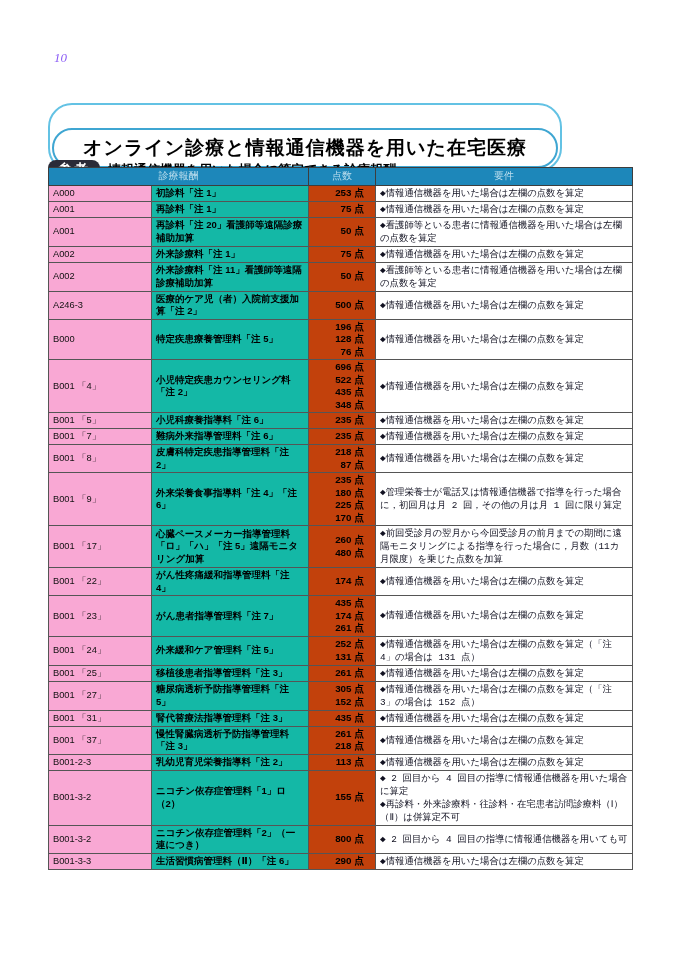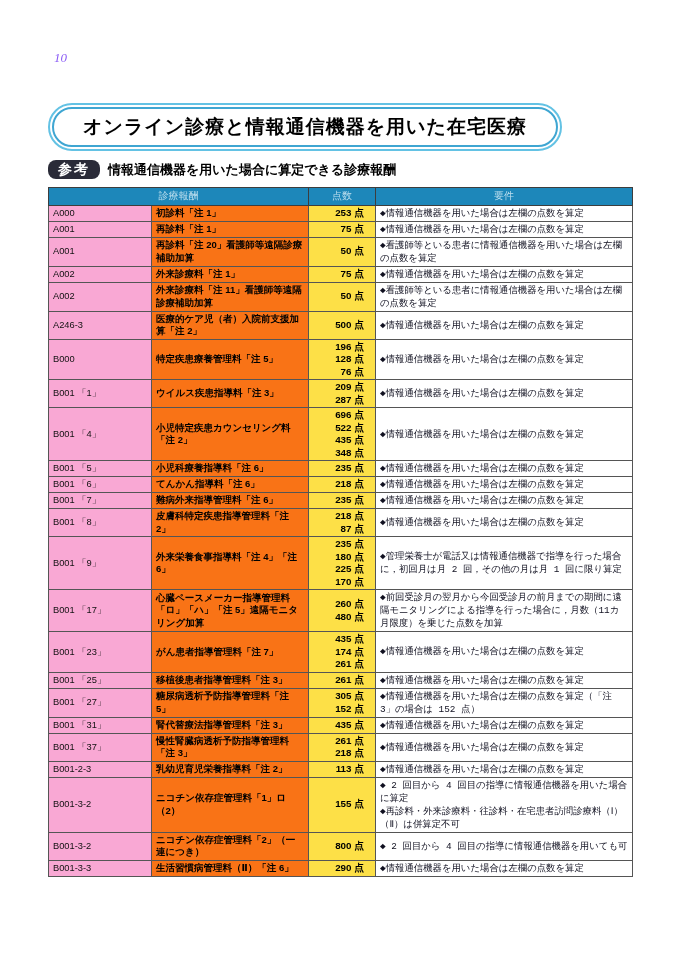--- a/index.html
+++ b/index.html
@@ -12,53 +12,53 @@
     position:absolute;top:50px;left:54px;
     font-family:"Liberation Serif","DejaVu Serif",serif;
     font-style:italic;font-size:13px;color:#8b5cf6;
   }
   .title-box{
     position:absolute;top:103px;left:48px;width:506px;
     border:2px solid #63c2e4;border-radius:24px;padding:2px;background:#fff;
   }
   .title-box-inner{
     border:2px solid #3fa6d2;border-radius:20px;
-    text-align:center;padding:5px 6px;
+    text-align:center;padding:5px 6px;margin-top:21px;
   }
   .title-text{font-size:19px;font-weight:bold;letter-spacing:1px;color:#000;}
   .ref-line{
     position:absolute;top:160px;left:48px;width:584px;
     display:flex;align-items:center;gap:8px;
   }
   .ref-badge{
     background:#2a2b38;color:#fff;font-size:14px;font-weight:bold;
     border-radius:8px;padding:4px 10px;line-height:11px;letter-spacing:2px;
   }
   .ref-heading{font-size:13px;font-weight:bold;color:#000;}
   .fee-table{
-    position:absolute;top:187px;left:48px;width:584px;
+    position:absolute;top:167px;left:48px;width:584px;
     border-collapse:collapse;table-layout:fixed;border-radius:23px;
   }
   .fee-table th,.fee-table td{
     border:1px solid #555;vertical-align:middle;
     padding:1px 4px;line-height:12.5px;
   }
   .fee-table thead th{
     background:#1d87ba;color:#bcdeee;font-weight:normal;
     font-size:10px;text-align:center;padding:2px 4px;border-color:#3d3d3d;
   }
   td.code{
     background:#f9a8d4;font-size:9.3px;font-weight:normal;
     white-space:nowrap;color:#111;
   }
   td.name{
-    background:#f97316;font-size:9.5px;font-weight:bold;color:#000;
+    background:#14b8a6;font-size:9.5px;font-weight:bold;color:#000;
   }
   td.points{
-    background:#fde047;font-size:9.8px;font-weight:bold;text-align:center;color:#000;margin-top:44px;
+    background:#c2410c;font-size:9.8px;font-weight:bold;text-align:center;color:#000;margin-top:44px;
   }
   td.points .pt{width:44px;margin:0 auto;text-align:right;white-space:nowrap;}
   td.reqs{
     background:#fff;font-family:Liberation Mono, monospace;
     font-size:9.4px;color:#101020;line-height:13px;
   }
   td.reqs .req{text-indent:0;}
 </style>
 </head>
 <body>
@@ -157,31 +157,20 @@
         <td class="points">
           <div class="pt">196 点</div>
           <div class="pt">128 点</div>
           <div class="pt">76 点</div>
         </td>
         <td class="reqs">
           <div class="req">◆情報通信機器を用いた場合は左欄の点数を算定</div>
         </td>
       </tr>
       <tr>
-        <td class="code">B001 「1」</td>
-        <td class="name">ウイルス疾患指導料「注 3」</td>
-        <td class="points">
-          <div class="pt">209 点</div>
-          <div class="pt">287 点</div>
-        </td>
-        <td class="reqs">
-          <div class="req">◆情報通信機器を用いた場合は左欄の点数を算定</div>
-        </td>
-      </tr>
-      <tr>
         <td class="code">B001 「4」</td>
         <td class="name">小児特定疾患カウンセリング料「注 2」</td>
         <td class="points">
           <div class="pt">696 点</div>
           <div class="pt">522 点</div>
           <div class="pt">435 点</div>
           <div class="pt">348 点</div>
         </td>
         <td class="reqs">
           <div class="req">◆情報通信機器を用いた場合は左欄の点数を算定</div>
@@ -191,30 +180,20 @@
         <td class="code">B001 「5」</td>
         <td class="name">小児科療養指導料「注 6」</td>
         <td class="points">
           <div class="pt">235 点</div>
         </td>
         <td class="reqs">
           <div class="req">◆情報通信機器を用いた場合は左欄の点数を算定</div>
         </td>
       </tr>
       <tr>
-        <td class="code">B001 「6」</td>
-        <td class="name">てんかん指導料「注 6」</td>
-        <td class="points">
-          <div class="pt">218 点</div>
-        </td>
-        <td class="reqs">
-          <div class="req">◆情報通信機器を用いた場合は左欄の点数を算定</div>
-        </td>
-      </tr>
-      <tr>
         <td class="code">B001 「7」</td>
         <td class="name">難病外来指導管理料「注 6」</td>
         <td class="points">
           <div class="pt">235 点</div>
         </td>
         <td class="reqs">
           <div class="req">◆情報通信機器を用いた場合は左欄の点数を算定</div>
         </td>
       </tr>
       <tr>
@@ -246,32 +225,53 @@
         <td class="name">心臓ペースメーカー指導管理料「ロ」「ハ」「注 5」遠隔モニタリング加算</td>
         <td class="points">
           <div class="pt">260 点</div>
           <div class="pt">480 点</div>
         </td>
         <td class="reqs">
           <div class="req">◆前回受診月の翌月から今回受診月の前月までの期間に遠隔モニタリングによる指導を行った場合に，月数（11カ月限度）を乗じた点数を加算</div>
         </td>
       </tr>
       <tr>
+        <td class="code">B001 「22」</td>
+        <td class="name">がん性疼痛緩和指導管理料「注 4」</td>
+        <td class="points">
+          <div class="pt">174 点</div>
+        </td>
+        <td class="reqs">
+          <div class="req">◆情報通信機器を用いた場合は左欄の点数を算定</div>
+        </td>
+      </tr>
+      <tr>
         <td class="code">B001 「23」</td>
         <td class="name">がん患者指導管理料「注 7」</td>
         <td class="points">
           <div class="pt">435 点</div>
           <div class="pt">174 点</div>
           <div class="pt">261 点</div>
         </td>
         <td class="reqs">
           <div class="req">◆情報通信機器を用いた場合は左欄の点数を算定</div>
         </td>
       </tr>
       <tr>
+        <td class="code">B001 「24」</td>
+        <td class="name">外来緩和ケア管理料「注 5」</td>
+        <td class="points">
+          <div class="pt">252 点</div>
+          <div class="pt">131 点</div>
+        </td>
+        <td class="reqs">
+          <div class="req">◆情報通信機器を用いた場合は左欄の点数を算定（「注 4」の場合は 131 点）</div>
+        </td>
+      </tr>
+      <tr>
         <td class="code">B001 「25」</td>
         <td class="name">移植後患者指導管理料「注 3」</td>
         <td class="points">
           <div class="pt">261 点</div>
         </td>
         <td class="reqs">
           <div class="req">◆情報通信機器を用いた場合は左欄の点数を算定</div>
         </td>
       </tr>
       <tr>

